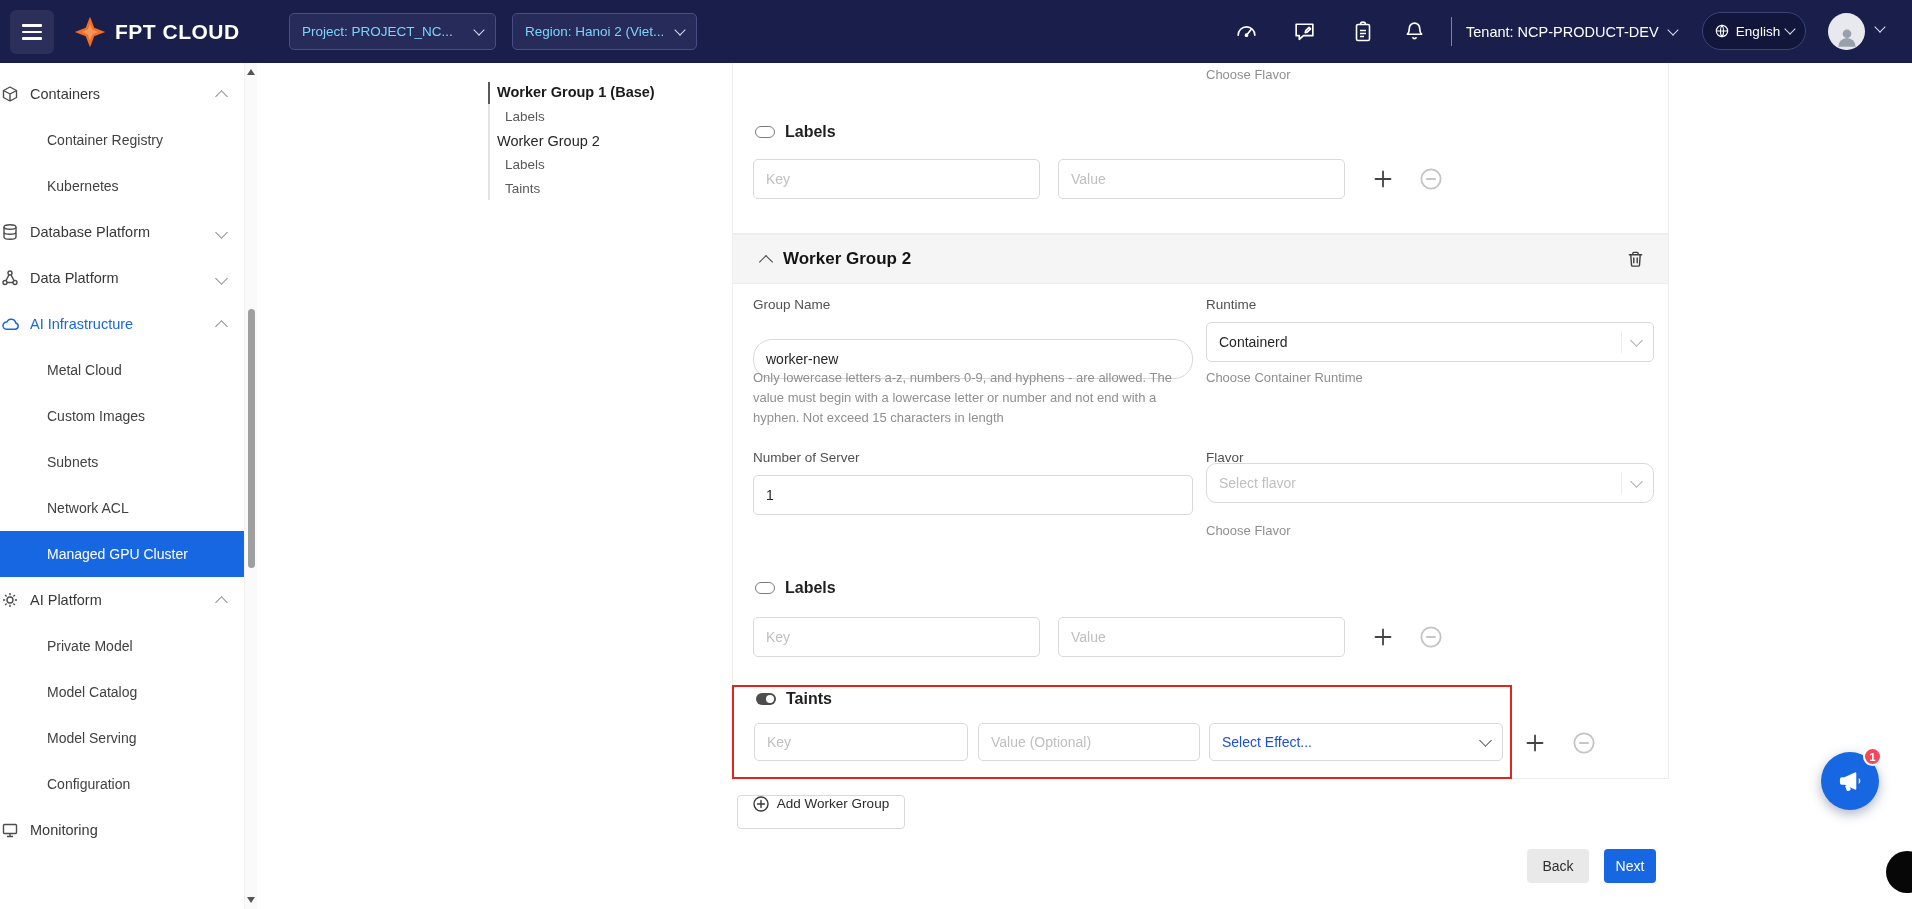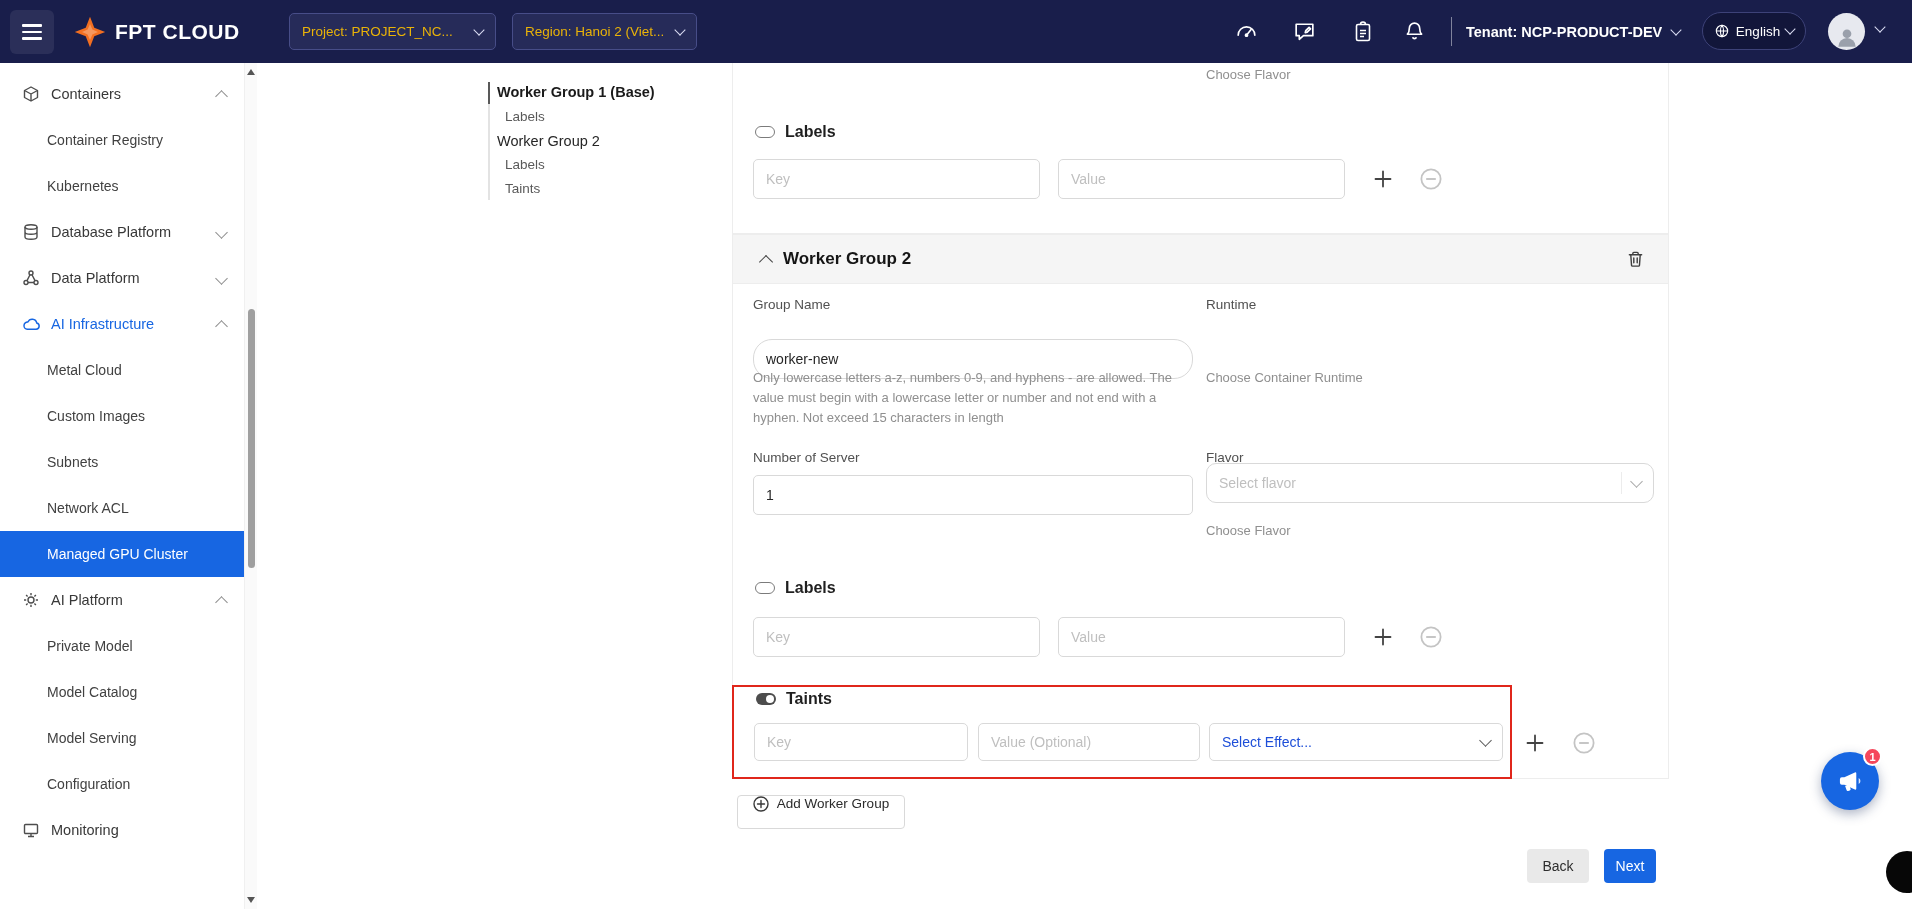--- a/index.html
+++ b/index.html
@@ -8,44 +8,44 @@
 
   
   .header{position:absolute;top:0;left:0;right:0;height:63px;background:#191e4b;z-index:20;}
   .burger{position:absolute;left:10px;top:10px;width:44px;height:44px;border-radius:6px;
           background:rgba(255,255,255,.08);display:flex;flex-direction:column;align-items:center;
           justify-content:center;gap:4px;cursor:pointer;}
   .burger span{width:20px;height:2.4px;background:#fff;border-radius:1px;}
   .logo{position:absolute;left:74px;top:0;height:63px;display:flex;align-items:center;gap:9px;color:#fff;}
   .logo-text{font-size:21px;font-weight:800;letter-spacing:.5px;}
   .hpill{position:absolute;top:13px;height:37px;background:#262b59;border:1px solid #474d88;
-         border-radius:5px;display:flex;align-items:center;padding:0 12px;color:#eab308;font-size:13.5px;
+         border-radius:5px;display:flex;align-items:center;padding:0 12px;color:#7dd3fc;font-size:13.5px;
          gap:10px;box-sizing:border-box;cursor:pointer;justify-content:space-between;}
   .hpill .txt{white-space:nowrap;overflow:hidden;}
   .chev{display:inline-block;width:8px;height:8px;border-right:1.7px solid #8c8c8c;
         border-bottom:1.7px solid #8c8c8c;transform:rotate(45deg);flex:none;}
   .chev.up{transform:rotate(225deg);margin-top:4px;}
   .chev.white{border-color:#d9dcf2;width:7px;height:7px;margin-top:-4px;}
   .hicon{position:absolute;top:18px;width:27px;height:27px;display:flex;align-items:center;
          justify-content:center;cursor:pointer;}
   .hsep{position:absolute;left:1451px;top:17px;width:1px;height:29px;background:rgba(255,255,255,.45);}
   .tenant{position:absolute;left:1466px;top:0;height:63px;display:flex;align-items:center;gap:10px;
-          color:#fff;font-size:14.5px;font-weight:700;cursor:pointer;}
+          color:#fff;font-size:14.5px;font-weight:400;cursor:pointer;}
   .lang{position:absolute;left:1702px;top:12px;width:104px;height:38px;border-radius:19px;background:#12163a;
         border:1px solid #3d4278;display:flex;align-items:center;justify-content:center;gap:6px;color:#fff;
         font-size:13.5px;box-sizing:border-box;cursor:pointer;}
   .avatar{position:absolute;left:1828px;top:13px;width:37px;height:37px;border-radius:50%;background:#e7e9ef;
           display:flex;align-items:flex-end;justify-content:center;overflow:hidden;cursor:pointer;}
   .av-chev{position:absolute;left:1876px;top:27px;}
 
   
   .sidebar{position:absolute;top:63px;left:0;width:244px;bottom:0;background:#fff;padding-top:8px;
            box-sizing:border-box;z-index:5;}
   .sb-item{height:46px;display:flex;align-items:center;cursor:pointer;}
-  .sb-item.parent{padding-left:21px;gap:10px;}
+  .sb-item.parent{padding-left:0;gap:10px;}
   .sb-item.child{padding-left:47px;}
   .sb-label{font-size:14.5px;color:#383838;}
   .sb-item.child .sb-label{font-size:14px;color:#414141;}
   .sb-item .chev{margin-left:auto;margin-right:18px;}
   .sb-item.active{background:#1766e2;}
   .sb-item.active .sb-label{color:#fff;font-weight:500;}
   .sb-item.ai-sec .sb-label{color:#1766e2;font-weight:500;}
   .sb-icon{width:20px;height:20px;flex:none;display:flex;align-items:center;justify-content:center;}
 
   .sb-scroll{position:absolute;top:63px;left:244px;width:13px;bottom:0;background:#fafafa;
@@ -356,20 +356,25 @@
           <path d="M2.5 4.5h13M6.2 4.5V3a1 1 0 0 1 1-1h3.6a1 1 0 0 1 1 1v1.5M4 4.5l.8 11.2a1 1 0 0 0 1 .8h6.4a1 1 0 0 0 1-.8l.8-11.2"></path>
           <path d="M7.2 8v5M10.8 8v5"></path>
         </svg>
       </span>
     </div>
 
     <div class="f-label" style="left:20px;top:62px;">Group Name</div>
     <div class="f-label" style="left:473px;top:62px;">Runtime</div>
 
     <input class="ipt" style="left: 20px; top: 104px; width: 440px; border-radius: 19px;" value="worker-new">
+    <div class="sel" style="left:473px;top:87px;width:448px;">
+      <span class="sel-text">Containerd</span>
+      <span class="sel-sep"></span>
+      <span class="chev"></span>
+    </div>
 
     <div class="helper" style="left:20px;top:133px;width:452px;">Only lowercase letters a-z, numbers 0-9, and hyphens - are allowed. The value must begin with a lowercase letter or number and not end with a hyphen. Not exceed 15 characters in length</div>
     <div class="helper" style="left:473px;top:133px;">Choose Container Runtime</div>
 
     <div class="f-label" style="left:20px;top:215px;">Number of Server</div>
     <div class="f-label" style="left:473px;top:215px;">Flavor</div>
 
     <input class="ipt" style="left: 20px; top: 240px; width: 440px;" value="1">
     <div class="sel" style="left:473px;top:228px;width:448px;border-radius:10px;">
       <span class="sel-text ph">Select flavor</span>

